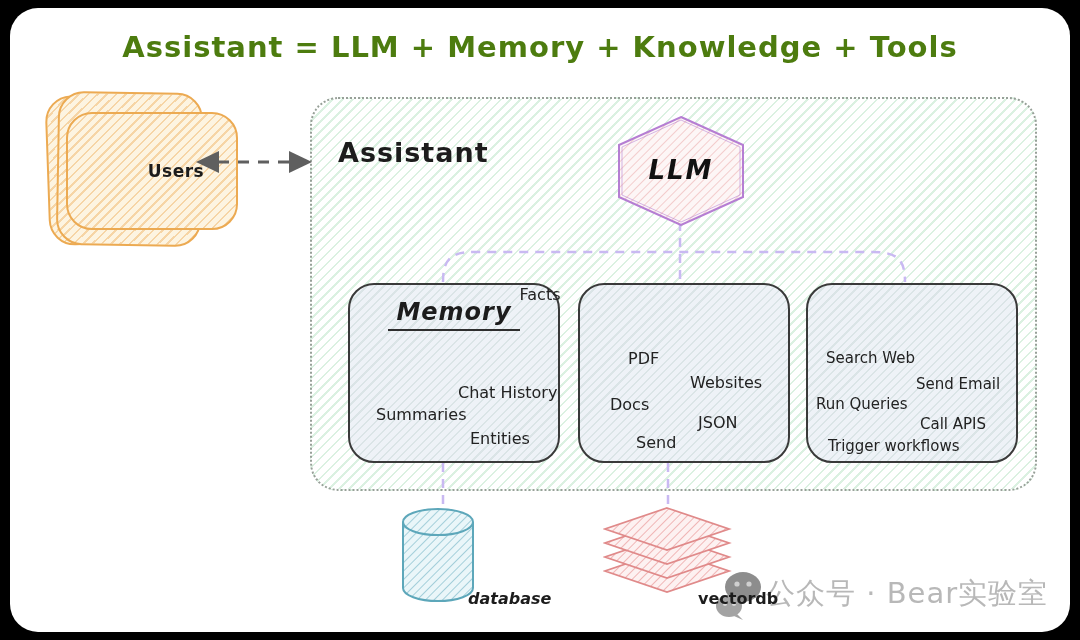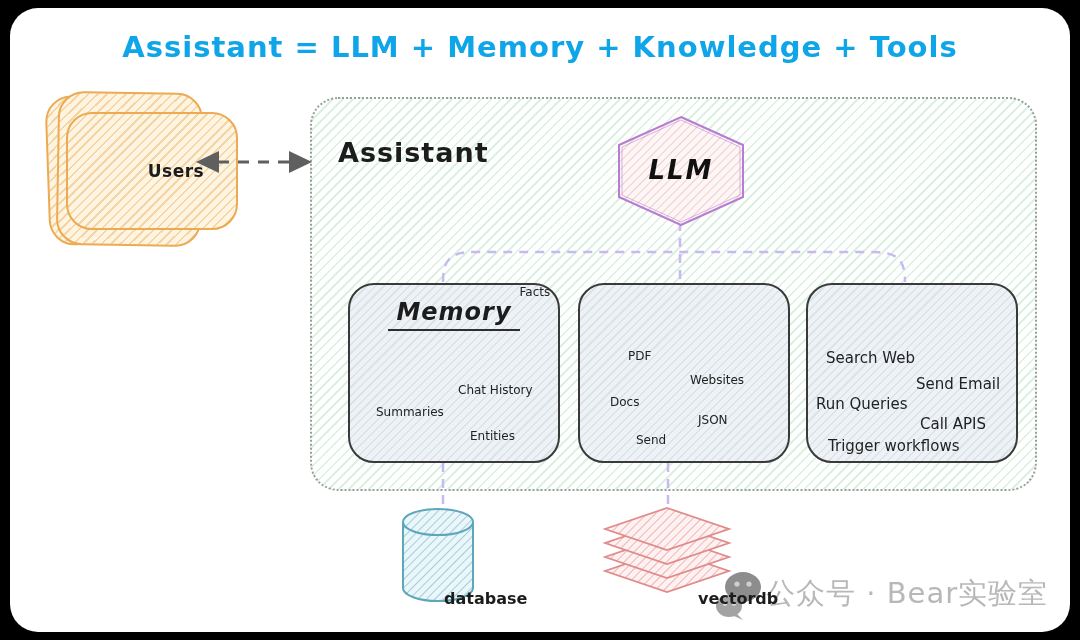--- a/index.html
+++ b/index.html
@@ -7,21 +7,21 @@
     width:1080px;height:640px;position:relative;background:#000;
     font-family:"DejaVu Sans",sans-serif;overflow:hidden;
   }
   .card{
     position:absolute;left:10px;top:8px;width:1060px;height:624px;
     background:#fff;border-radius:28px;
   }
   .stage{position:absolute;inset:0;}
   .title{
     position:absolute;left:0;right:0;top:30px;text-align:center;
-    font-size:29px;font-weight:bold;color:#0ea5e9;letter-spacing:1px;
+    font-size:29px;font-weight:bold;color:#4d7c0f;letter-spacing:1px;
   }
   
   .users-layer{
     position:absolute;border:2px solid #ecaa52;border-radius:26px;
     background-color:#fdf4e1;
     background-image:repeating-linear-gradient(135deg,rgba(236,166,76,.40) 0 1.8px,transparent 1.8px 6.5px);
   }
   .u1{left:47px;top:94px;width:128px;height:146px;transform:rotate(-2deg);}
   .u2{left:57px;top:92px;width:141px;height:150px;transform:rotate(1deg);}
   .u3{left:66px;top:112px;width:120px;height:114px;display:flex;align-items:center;justify-content:center;padding-left:48px;}
@@ -49,42 +49,42 @@
     background-image:repeating-linear-gradient(135deg,rgba(150,180,172,.22) 0 1.6px,transparent 1.6px 6px);
     box-sizing:border-box;
   }
   .panel-memory{left:348px;}
   .panel-knowledge{left:578px;}
   .panel-tools{left:806px;}
   .panel-title{
     display:inline-block;margin-top:13px;padding:0 8px 3px;font-size:24px;font-weight:bold;
     color:#1c1c1c;border-bottom:2.5px solid #2e2e2e;letter-spacing:1px;font-style:italic;
   }
-  .panel .item{position:absolute;font-size:12px;color:#222;white-space:nowrap;}
+  .panel .item{position:absolute;font-size:16px;color:#222;white-space:nowrap;}
   
   .panel-memory .item:nth-of-type(1){left:18px;top:62px;}
   .panel-memory .item:nth-of-type(2){left:108px;top:98px;}
   .panel-memory .item:nth-of-type(3){left:26px;top:120px;}
   .panel-memory .item:nth-of-type(4){left:120px;top:144px;}
   
   .panel-knowledge .item:nth-of-type(1){left:48px;top:64px;}
   .panel-knowledge .item:nth-of-type(2){left:110px;top:88px;}
   .panel-knowledge .item:nth-of-type(3){left:30px;top:110px;}
   .panel-knowledge .item:nth-of-type(4){left:118px;top:128px;}
   .panel-knowledge .item:nth-of-type(5){left:56px;top:148px;}
   
   .panel-tools .item{font-size:15px;}
   .panel-tools .item:nth-of-type(1){left:18px;top:64px;}
   .panel-tools .item:nth-of-type(2){left:108px;top:90px;}
   .panel-tools .item:nth-of-type(3){left:8px;top:110px;}
   .panel-tools .item:nth-of-type(4){left:112px;top:130px;}
   .panel-tools .item:nth-of-type(5){left:20px;top:152px;}
   .overlay{position:absolute;left:0;top:0;pointer-events:none;}
   .ds-label{position:absolute;font-size:16px;color:#1c1c1c;font-weight:bold;z-index:3;}
-  .db-label{left:444px;top:589px;}
+  .db-label{left:468px;top:589px;font-style:italic;}
   .vdb-label{left:698px;top:589px;}
   .db-svg{position:absolute;left:400px;top:506px;}
   .vdb-svg{position:absolute;left:603px;top:506px;}
   .watermark-icon{position:absolute;left:712px;top:570px;z-index:2;}
   .watermark-text{
     position:absolute;left:766px;top:574px;font-size:29px;color:#b8b8b8;
     letter-spacing:1px;white-space:nowrap;z-index:1;
   }
 </style>
 </head>

